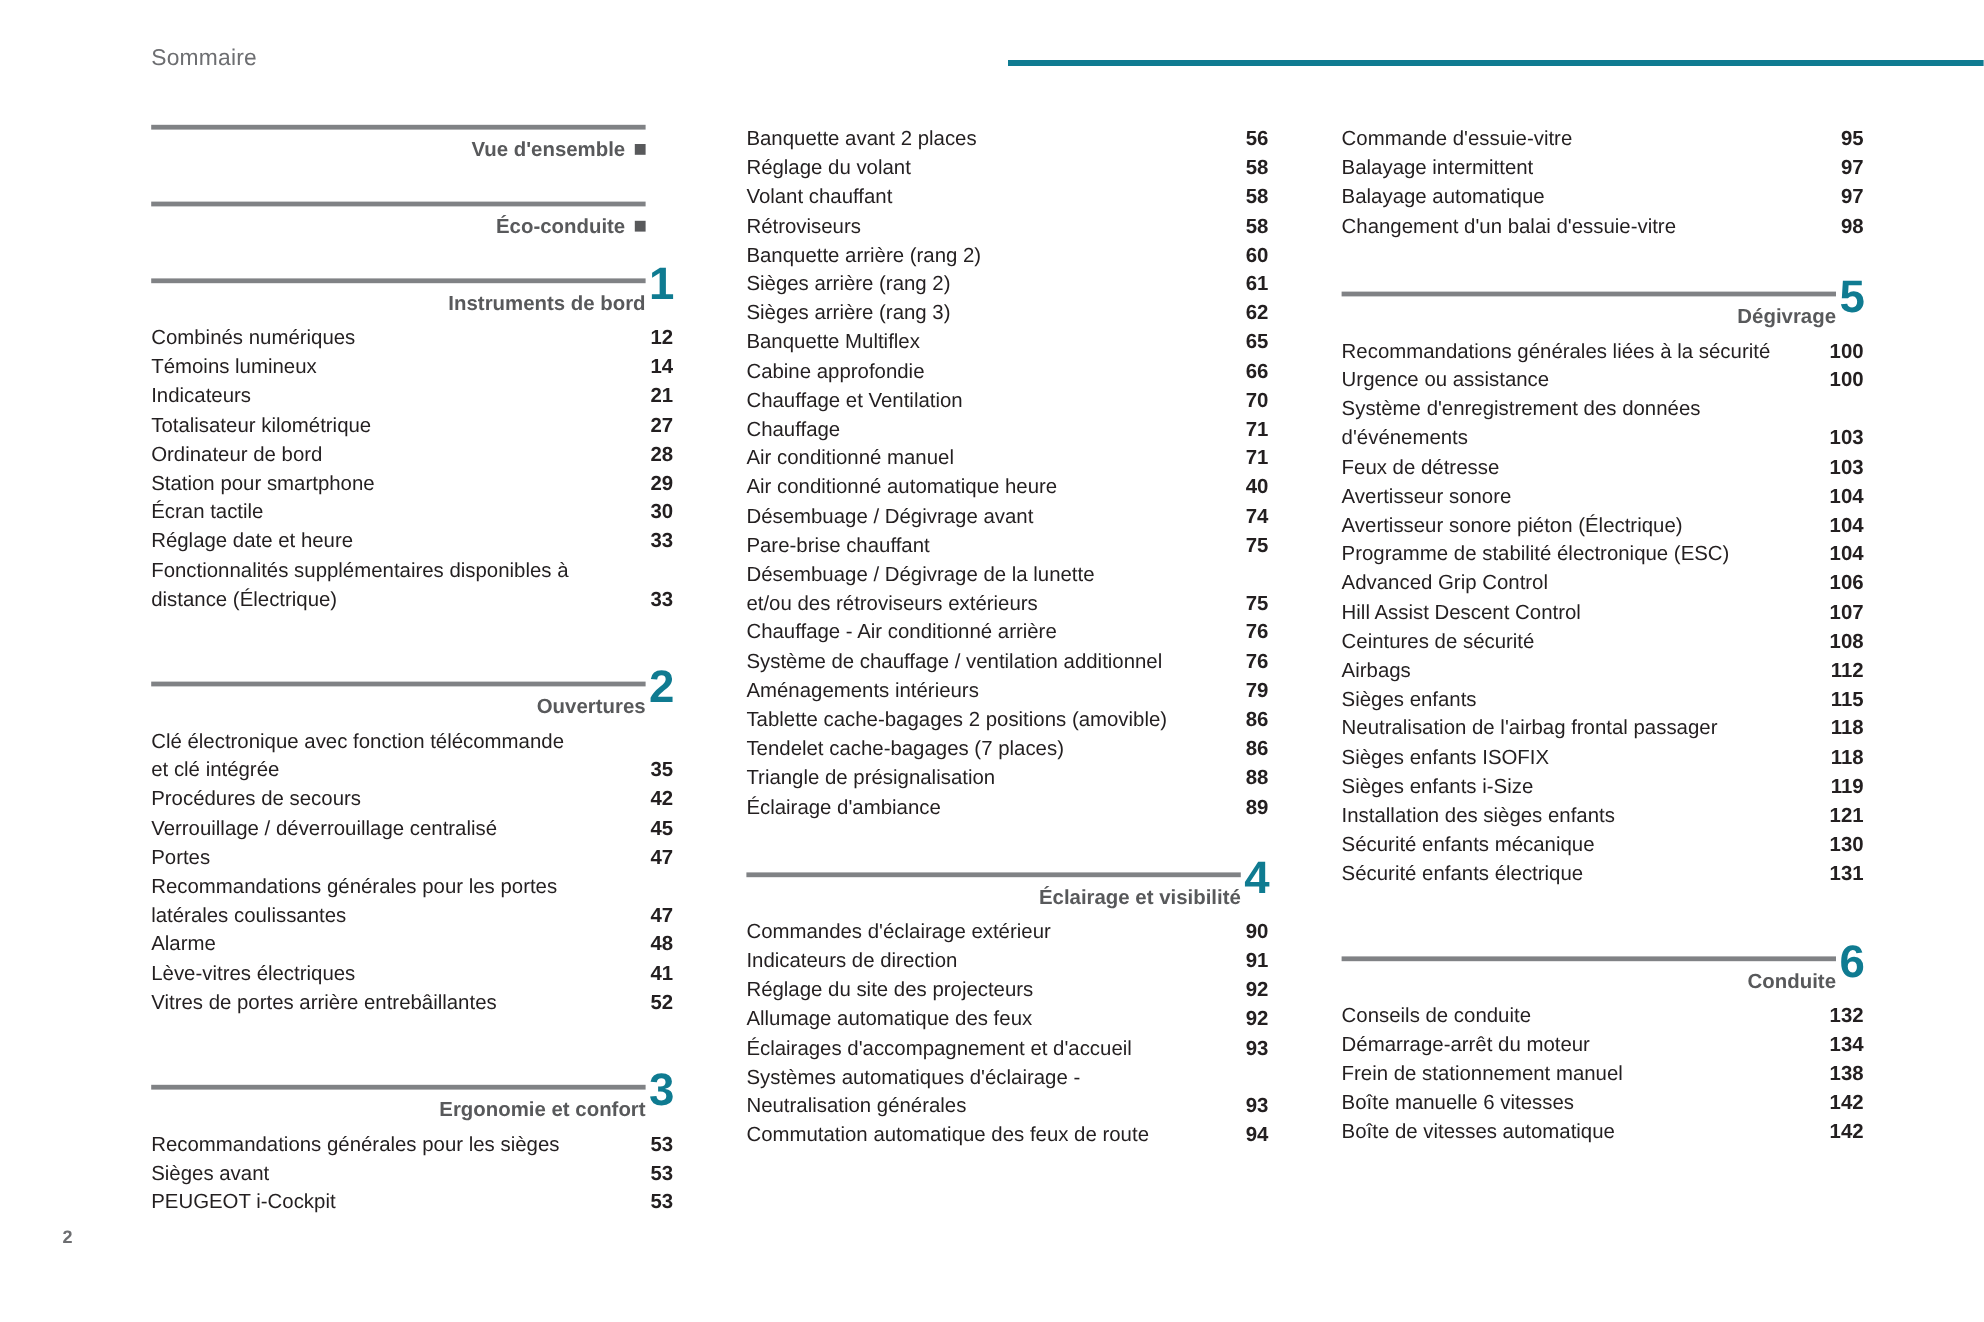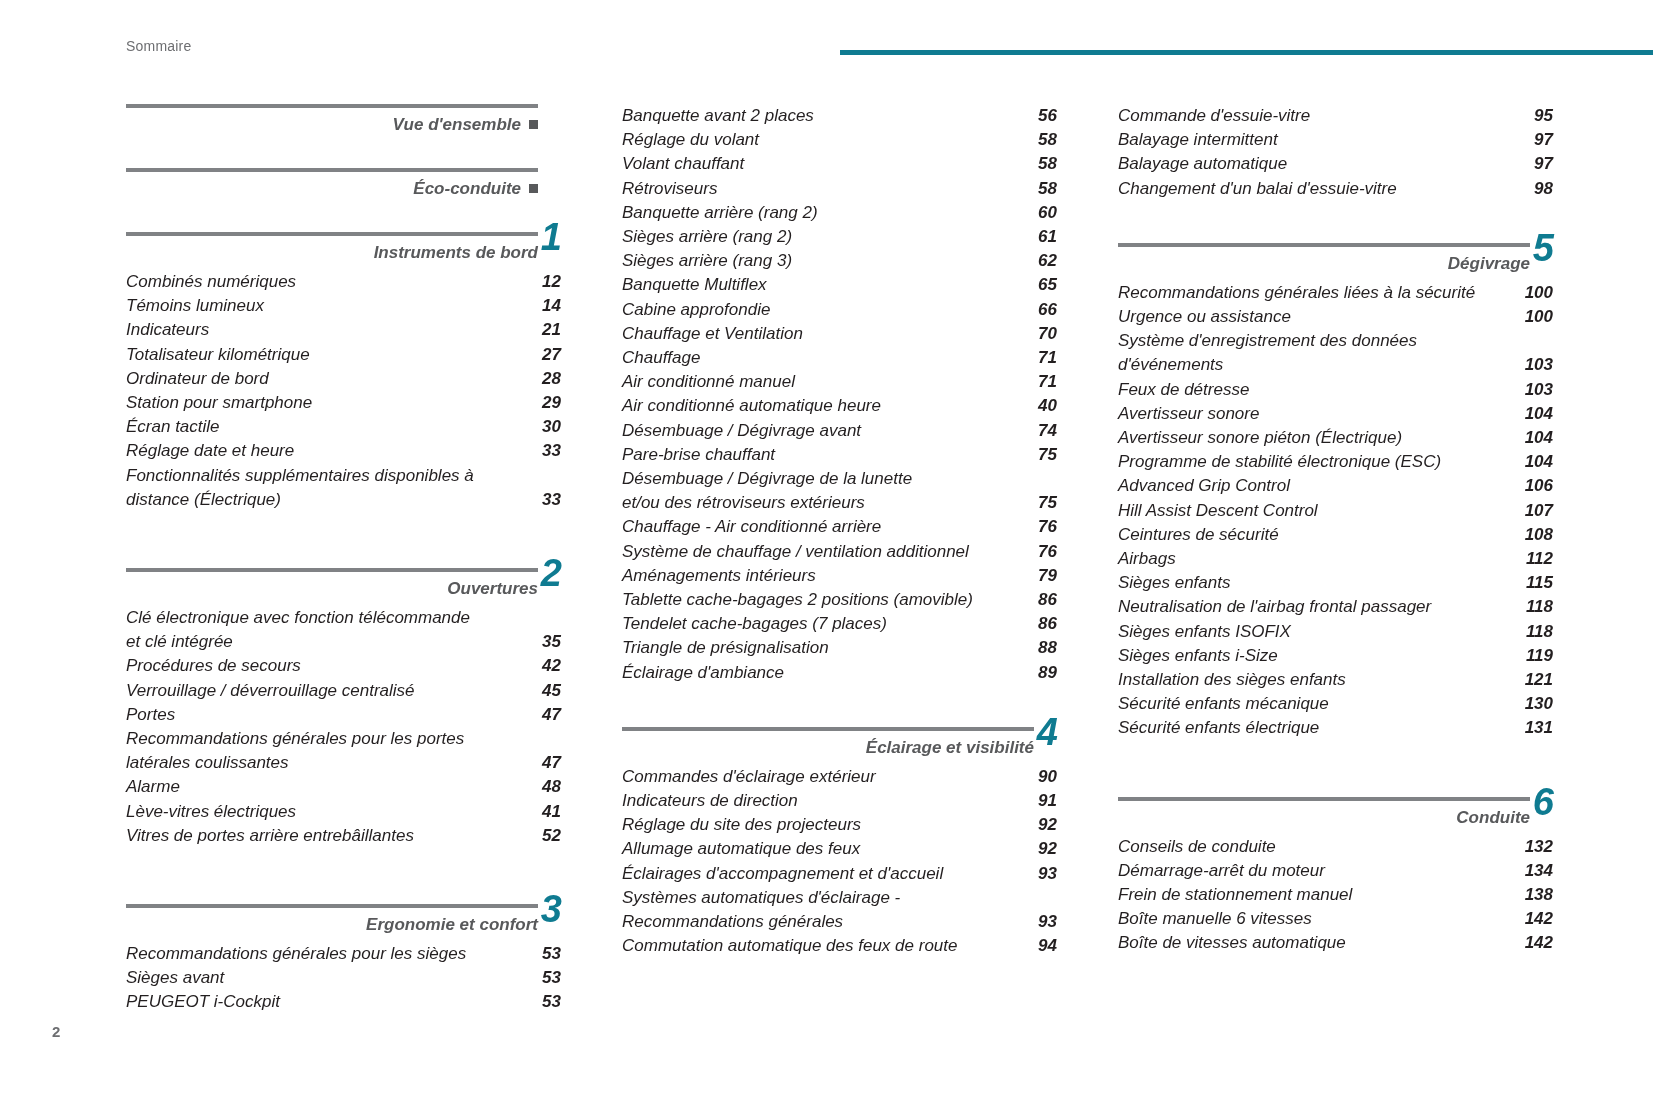--- a/index.html
+++ b/index.html
@@ -19,21 +19,21 @@
     position: relative;
     width: 1653px;
     height: 1102px;
     box-sizing: border-box;
   }
   
   .header-title {
     position: absolute;
     left: 126px;
     top: 38px;
-    font-size: 14px;
+    font-size: 19px;
     color: #6d6e71;
     letter-spacing: 0.2px;
   }
   .header-rule {
     position: absolute;
     left: 840px;
     top: 50px;
     width: 813px;
     height: 5px;
     background: #0f7b91;
@@ -48,21 +48,20 @@
     gap: 61px;
   }
   .col {
     width: 435px;
     flex: 0 0 435px;
   }
   
   .sec {
     position: relative;
     margin-bottom: 4px;
-    font-style: italic;
   }
   .sec-bar {
     position: relative;
     height: 0;
     border-top: 4px solid #808285;
     margin-bottom: 6px;
   }
   .sec-head {
     position: relative;
     text-align: right;
@@ -398,21 +397,21 @@
             </div>
             <div class="entry">
               <span class="label">Éclairages d'accompagnement et d'accueil</span>
               <span class="pg">93</span>
             </div>
             <div class="entry nopage">
               <span class="label">Systèmes automatiques d'éclairage -</span>
               <span class="pg">0</span>
             </div>
             <div class="entry">
-              <span class="label">Recommandations générales</span>
+              <span class="label">Neutralisation générales</span>
               <span class="pg">93</span>
             </div>
             <div class="entry">
               <span class="label">Commutation automatique des feux de route</span>
               <span class="pg">94</span>
             </div>
           </div>
         </div>
         <div class="spacer-lg"></div>
       </div>

